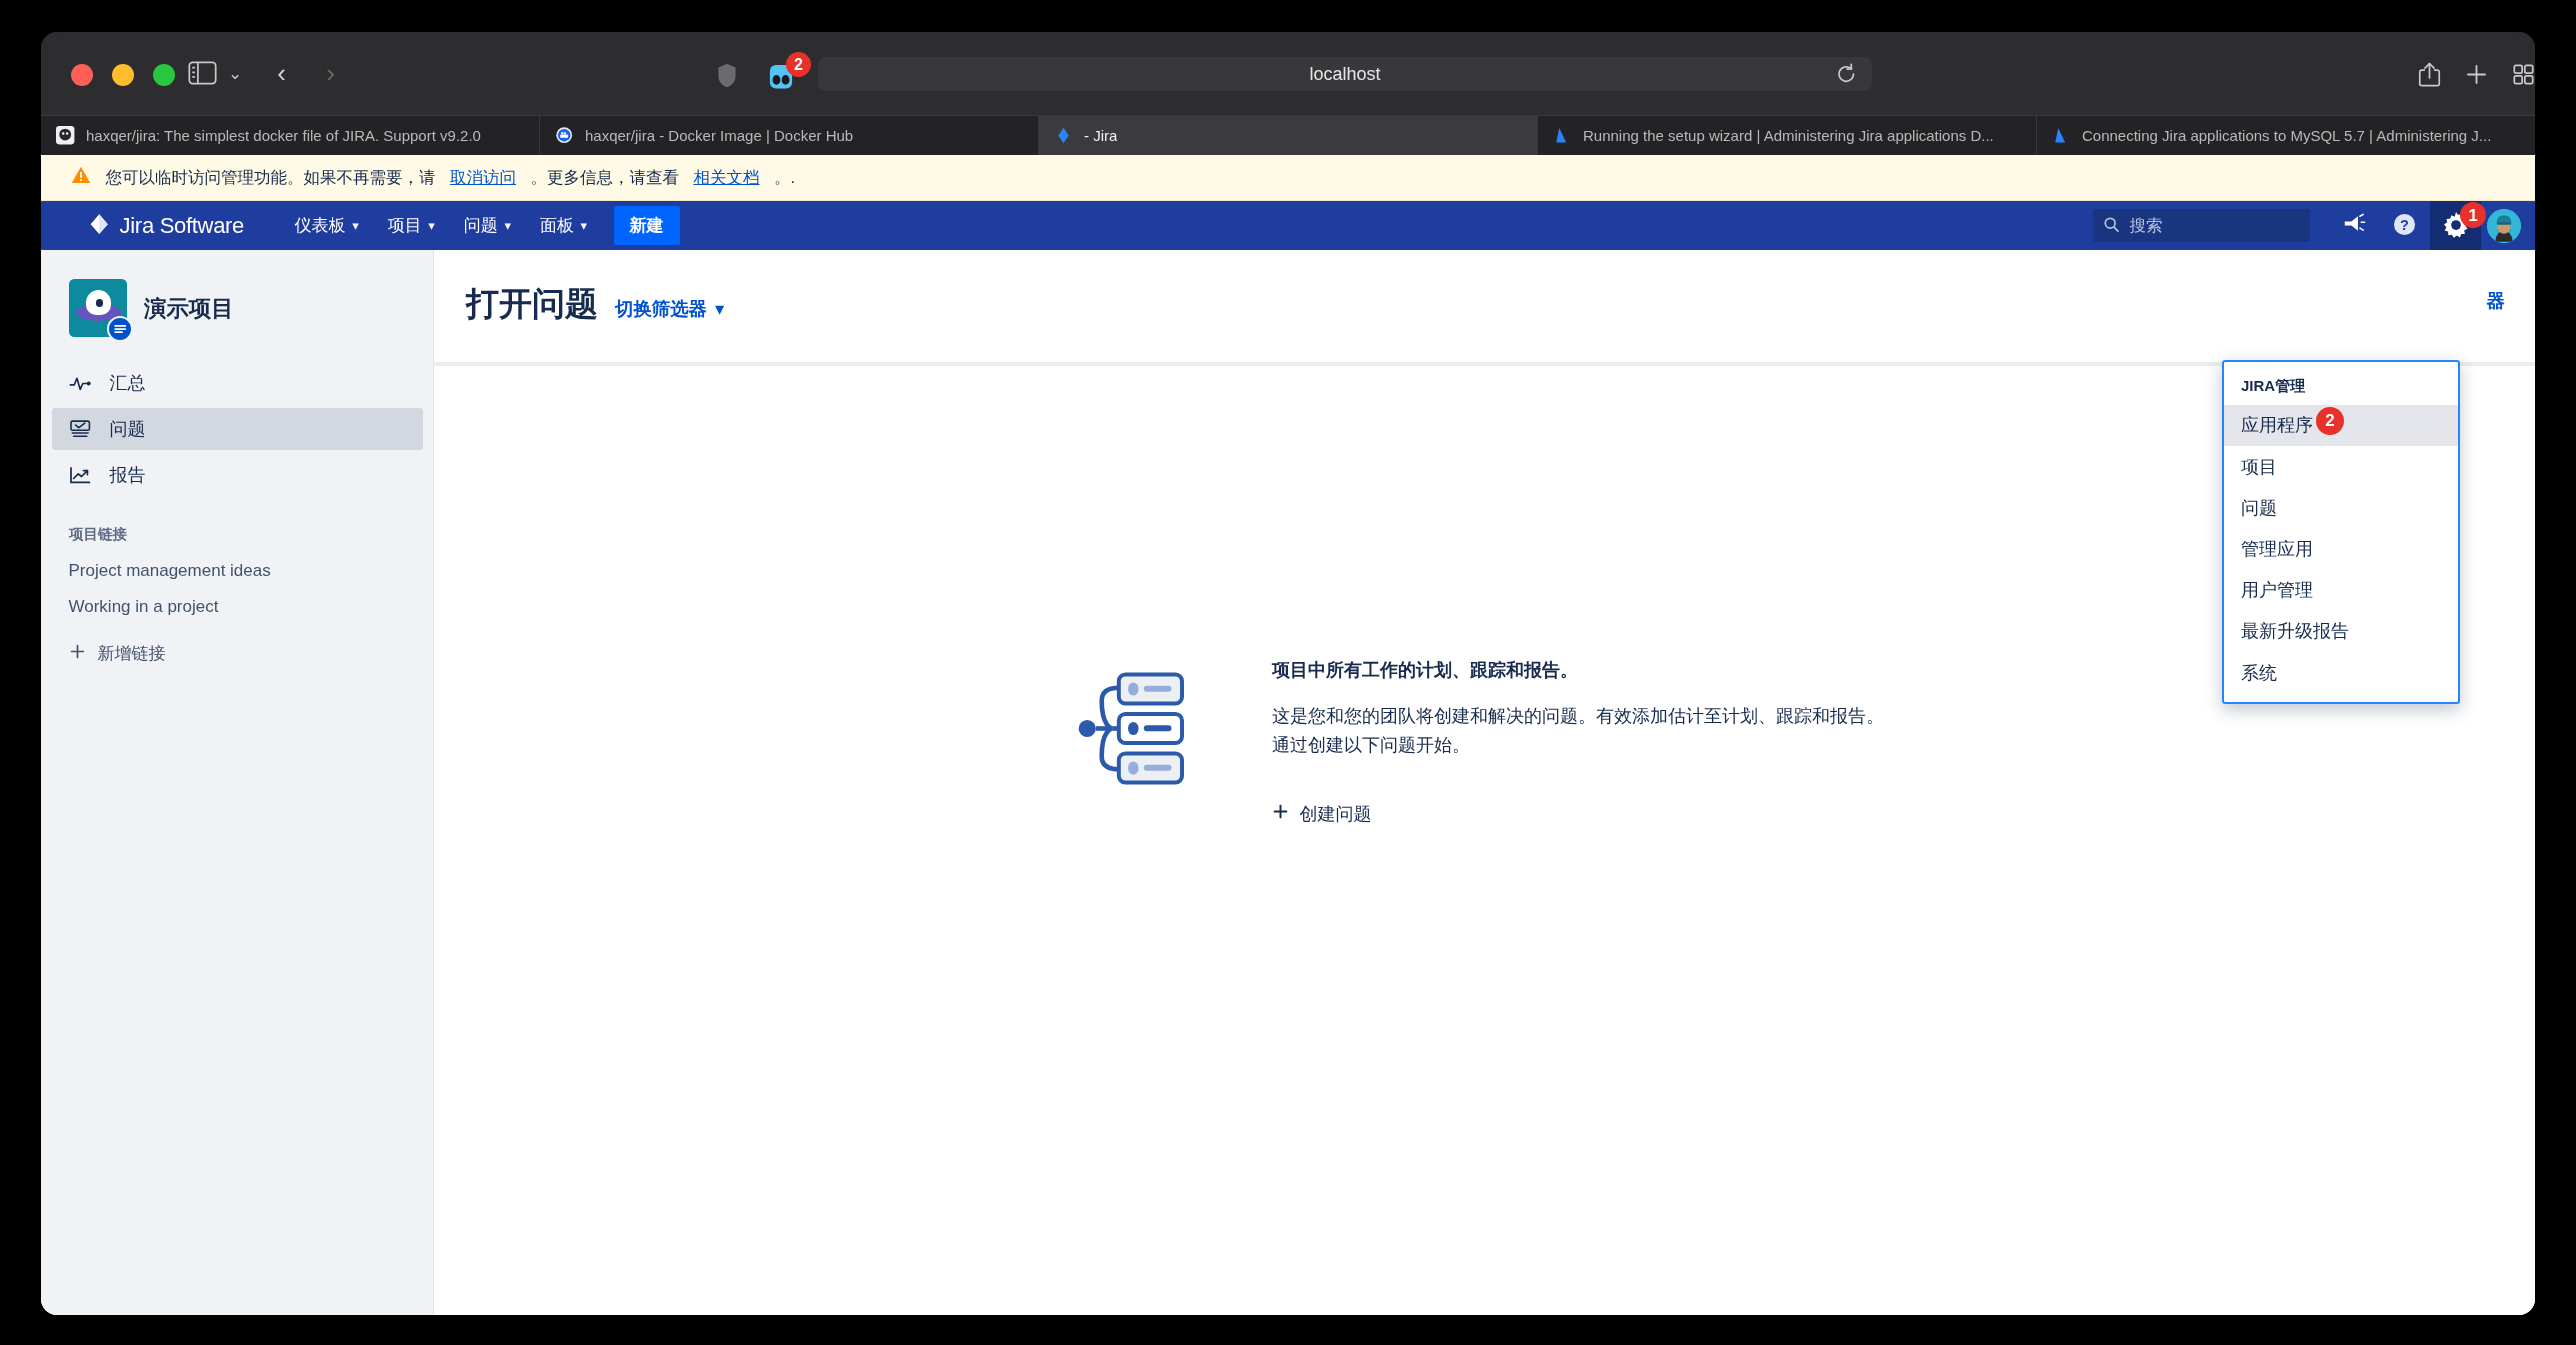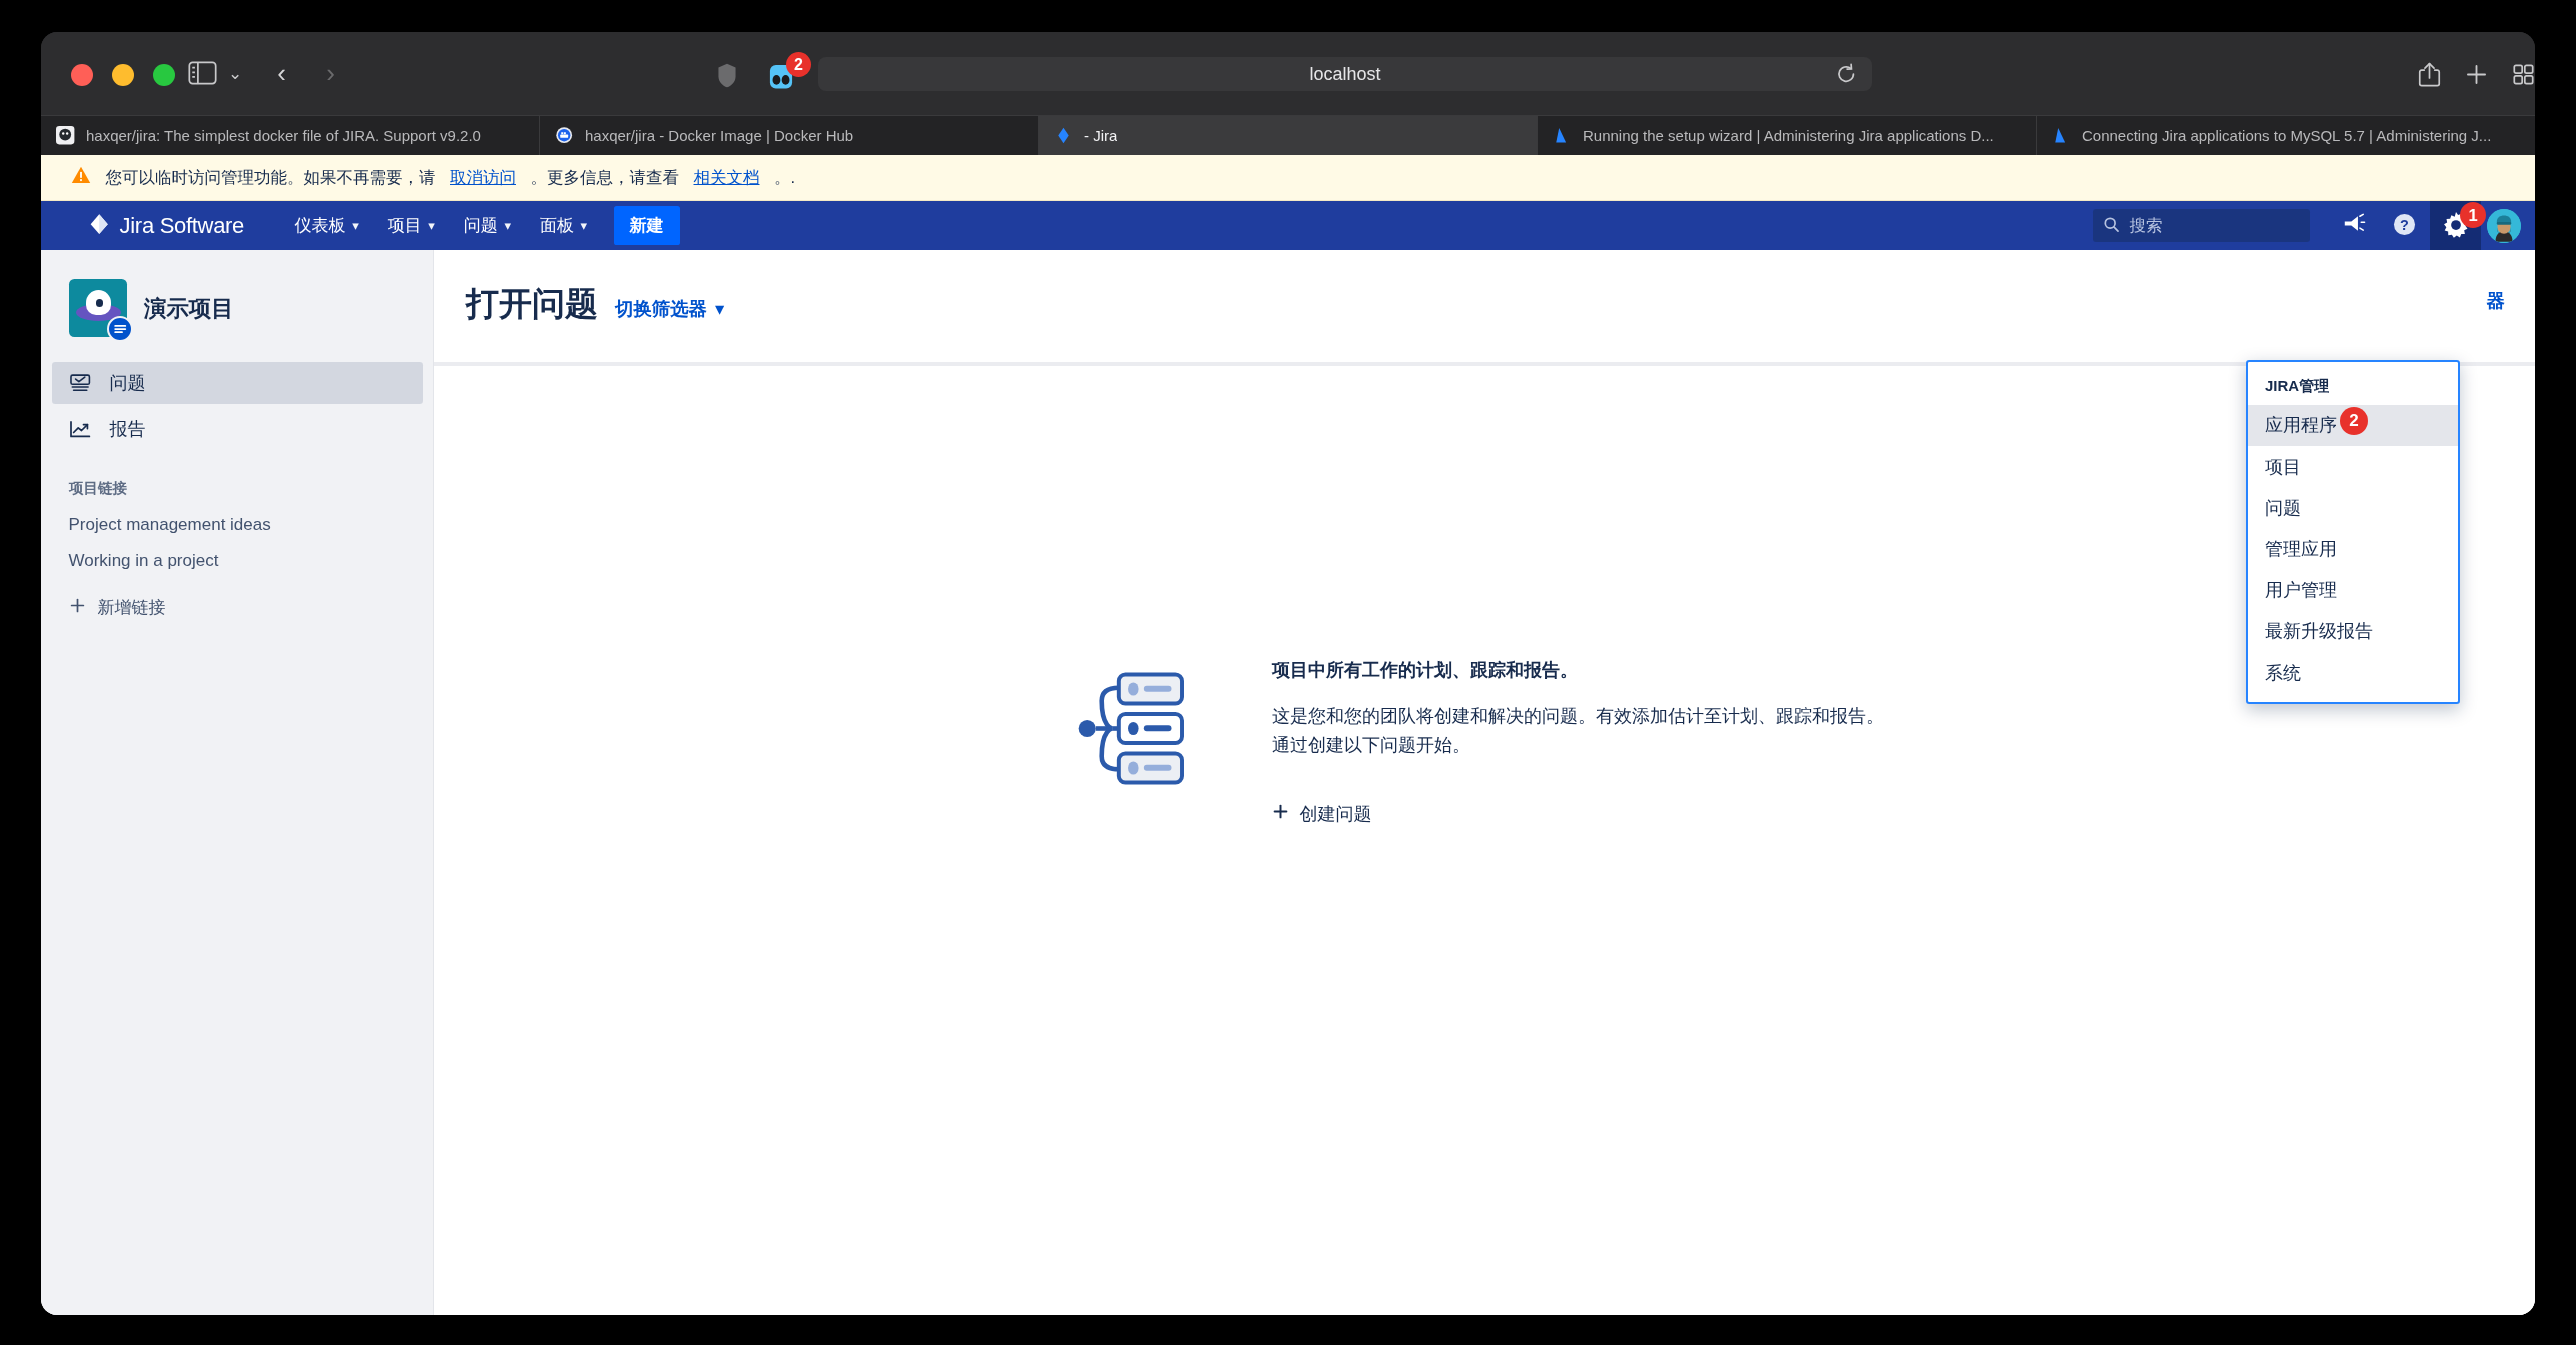--- a/index.html
+++ b/index.html
@@ -297,21 +297,21 @@
   #create-issue {
     margin-top: 42px;
     display: flex; align-items: center; gap: 10.5px;
     font-size: 18px; color: #172b4d;
   }
 
   
   #admin-dropdown {
     position: absolute;
     right: 75px; top: 205px;
-    width: 214px;
+    width: 238px;
     background: #fff;
     border: 2px solid #2684ff;
     border-radius: 3.3px;
     box-shadow: 0 5.3px 17px rgba(9,30,66,.25);
     padding: 6.6px 0 9.2px 0;
     z-index: 50;
   }
   #dd-title {
     font-size: 15px; font-weight: bold; color: #172b4d;
     padding: 8px 17px 9.2px 17px;
@@ -566,20 +566,29 @@
                   <rect x="2" y="3" width="18" height="2.6" rx="1.3" fill="#fff"></rect>
                   <rect x="2" y="7.8" width="18" height="2.6" rx="1.3" fill="#fff"></rect>
                   <rect x="2" y="12.6" width="13" height="2.6" rx="1.3" fill="#fff"></rect>
                 </svg>
             </div>
           </div>
           <div id="project-name">演示项目</div>
         </div>
 
         <div id="sb-nav">
+          <div class="sb-item">
+            <span class="sb-icon">
+              <svg width="22.4" height="17" viewBox="0 0 34 26" fill="none" stroke="#172b4d" stroke-width="2.6" stroke-linecap="round" stroke-linejoin="round">
+                  <path d="M2 15 L8 15 L12 5 L17 22 L21 13 L27 13"></path>
+                  <circle cx="30" cy="13" r="3" fill="#172b4d" stroke="none"></circle>
+                </svg>
+            </span>
+            <span>汇总</span>
+          </div>
           <div class="sb-item selected">
             <span class="sb-icon">
               <svg width="22.4" height="20" viewBox="0 0 34 30" fill="none" stroke="#172b4d" stroke-width="2.4" stroke-linecap="round" stroke-linejoin="round">
                   <rect x="3" y="3" width="28" height="14" rx="2.5"></rect>
                   <path d="M10 9 L15 13 L24 6"></path>
                   <line x1="5" y1="21" x2="29" y2="21"></line>
                   <line x1="7" y1="26" x2="27" y2="26"></line>
                 </svg>
             </span>
             <span>问题</span>

